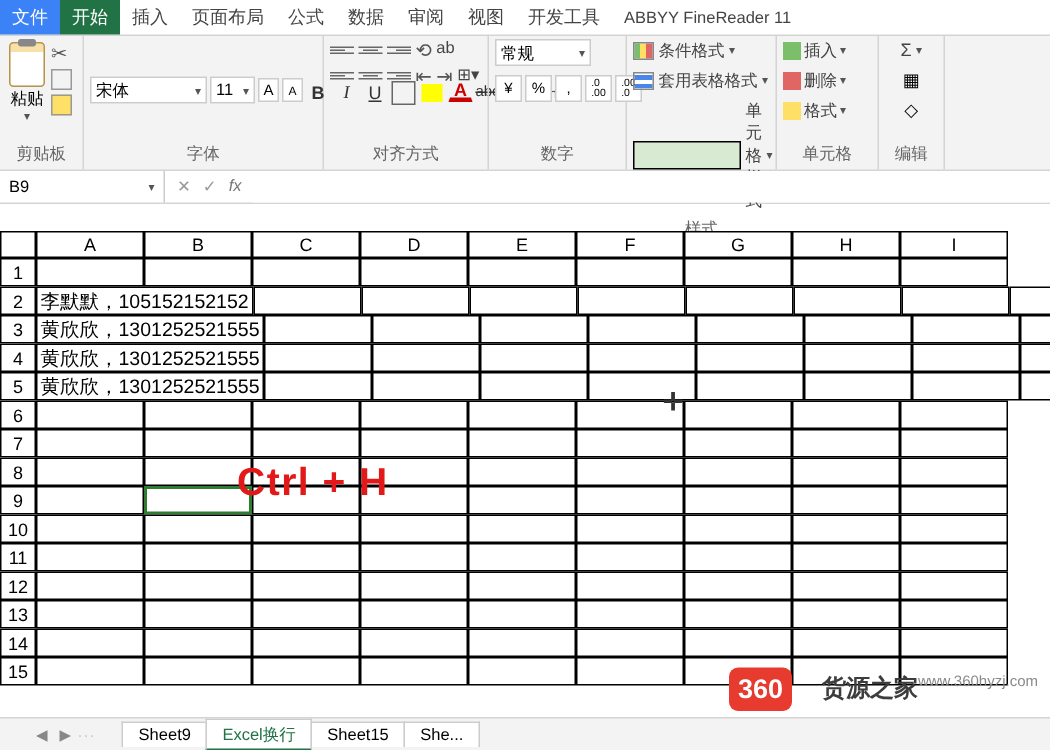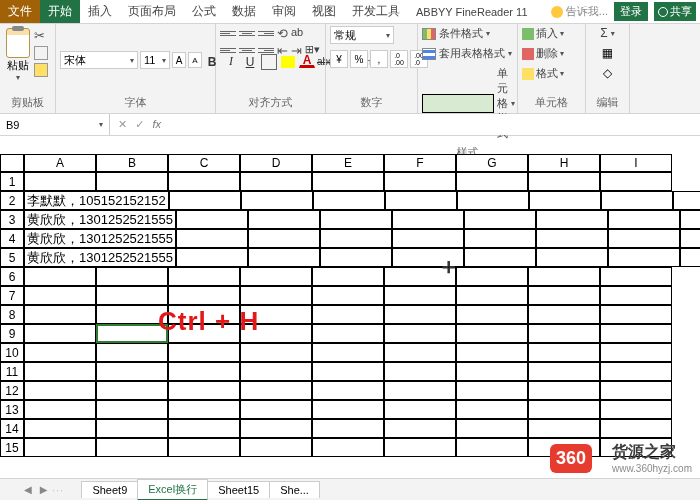--- a/index.html
+++ b/index.html
@@ -1,20 +1,20 @@
 <!DOCTYPE html>
 <html><head>
 <meta charset="utf-8">
 <style>
   * { box-sizing: border-box; margin: 0; padding: 0; }
   body { font-family: "Microsoft YaHei", sans-serif; font-size: 12px; background: #fff; width: 700px; height: 500px; overflow: hidden; position: relative; }
   
   .tabbar { display: flex; background: #fff; height: 24px; align-items: center; border-bottom: 1px solid #d4d4d4; }
   .tab { padding: 3px 8px; color: #444; cursor: pointer; }
-  .tab.file { background: #a16207; color: #fff; }
+  .tab.file { background: #3b82f6; color: #fff; }
   .tab.active { background: #217346; color: #fff; }
   .tab.abbyy { font-size: 11px; }
   .tabbar-right { margin-left: auto; display: flex; align-items: center; gap: 6px; padding-right: 4px; }
   .tell-me { color: #888; font-size: 11px; display: flex; align-items: center; gap: 3px; }
   .bulb { width: 12px; height: 12px; background: #ffc83d; border-radius: 50%; }
   .login { background: #217346; color: #fff; padding: 2px 6px; font-size: 11px; }
   .share { background: #217346; color: #fff; padding: 2px 4px; font-size: 11px; display: flex; align-items: center; gap: 2px; }
   .share-icon { width: 10px; height: 10px; border: 1px solid #fff; border-radius: 50%; }
 
   .ribbon { display: flex; background: #f3f3f3; border-bottom: 1px solid #d4d4d4; height: 90px; }
@@ -98,49 +98,38 @@
   .overlay-text { position: absolute; font-family: Arial Black, sans-serif; font-weight: 900; color: #e31818; font-size: 26px; letter-spacing: 1px; }
   .cursor-plus { position: absolute; font-size: 16px; color: #333; font-weight: bold; }
 
   .sheettabs { position: absolute; bottom: 0; left: 0; right: 0; height: 22px; background: #f3f3f3; border-top: 1px solid #d4d4d4; display: flex; align-items: center; padding-left: 20px; }
   .nav-arr { color: #888; padding: 0 4px; font-size: 10px; }
   .stab { padding: 2px 10px; border: 1px solid #ccc; border-bottom: none; background: #fff; font-size: 11px; margin-right: -1px; }
   .stab.active { background: #fff; border-bottom: 2px solid #217346; color: #217346; }
 
   .watermark { position: absolute; right: 8px; bottom: 26px; display: flex; align-items: center; gap: 20px; }
   .wm-badge { background: #e63b2e; color: #fff; font-weight: bold; font-size: 18px; padding: 4px 6px; border-radius: 6px; }
-  .wm-txt { display: flex; flex-direction: column; }
+  .wm-txt { display: flex; }
   .wm-t1 { font-size: 16px; color: #3d3d3d; font-weight: bold; }
   .wm-t2 { font-size: 10px; color: #8a8a8a; }
 </style>
 </head>
 <body>
 
 <div class="tabbar">
   <div class="tab file">文件</div>
   <div class="tab active">开始</div>
   <div class="tab">插入</div>
   <div class="tab">页面布局</div>
   <div class="tab">公式</div>
   <div class="tab">数据</div>
   <div class="tab">审阅</div>
   <div class="tab">视图</div>
   <div class="tab">开发工具</div>
   <div class="tab abbyy">ABBYY FineReader 11</div>
-  <div class="tabbar-right">
-    <div class="tell-me">
-        <span class="bulb"></span>
-        <span>告诉我...</span>
-      </div>
-    <div class="login">登录</div>
-    <div class="share">
-        <span class="share-icon"></span>
-        <span>共享</span>
-      </div>
-  </div>
 </div>
 
 <div class="ribbon">
   <div class="group g-clip">
     <div class="group-body">
       <div class="paste-btn">
         <div class="paste-icon"></div>
         <span style="font-size:11px;">粘贴</span>
         <span class="chev">▾</span>
       </div>

